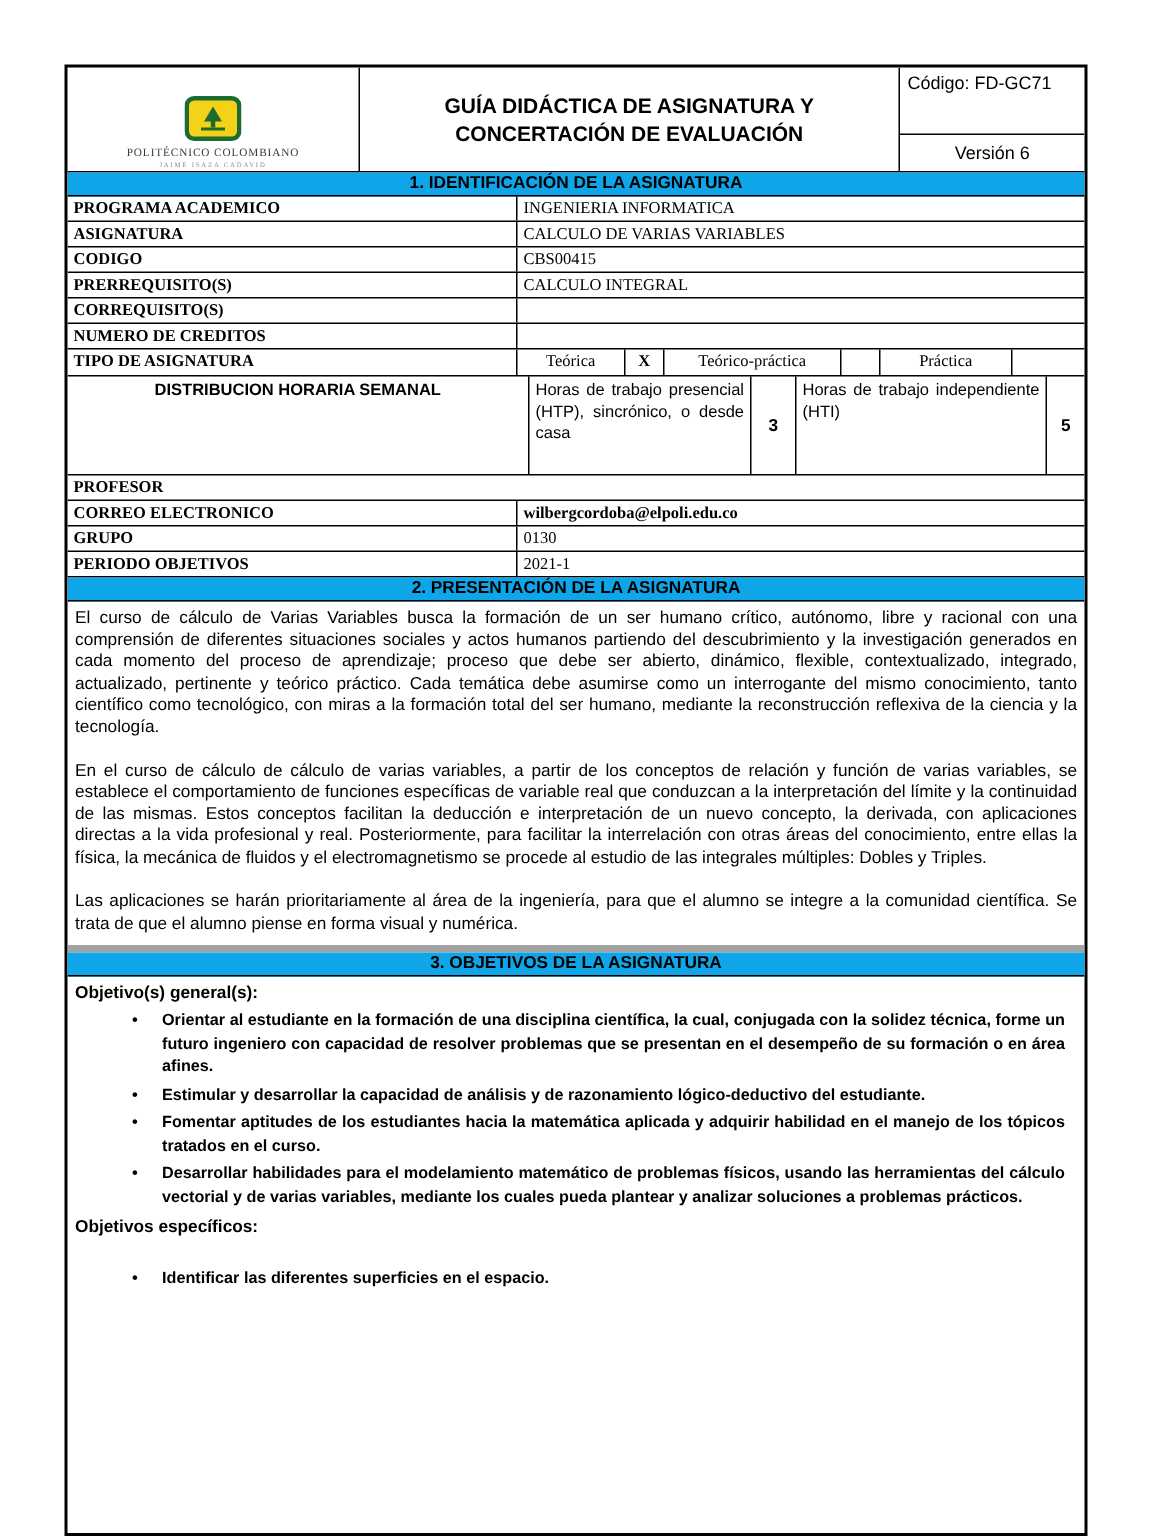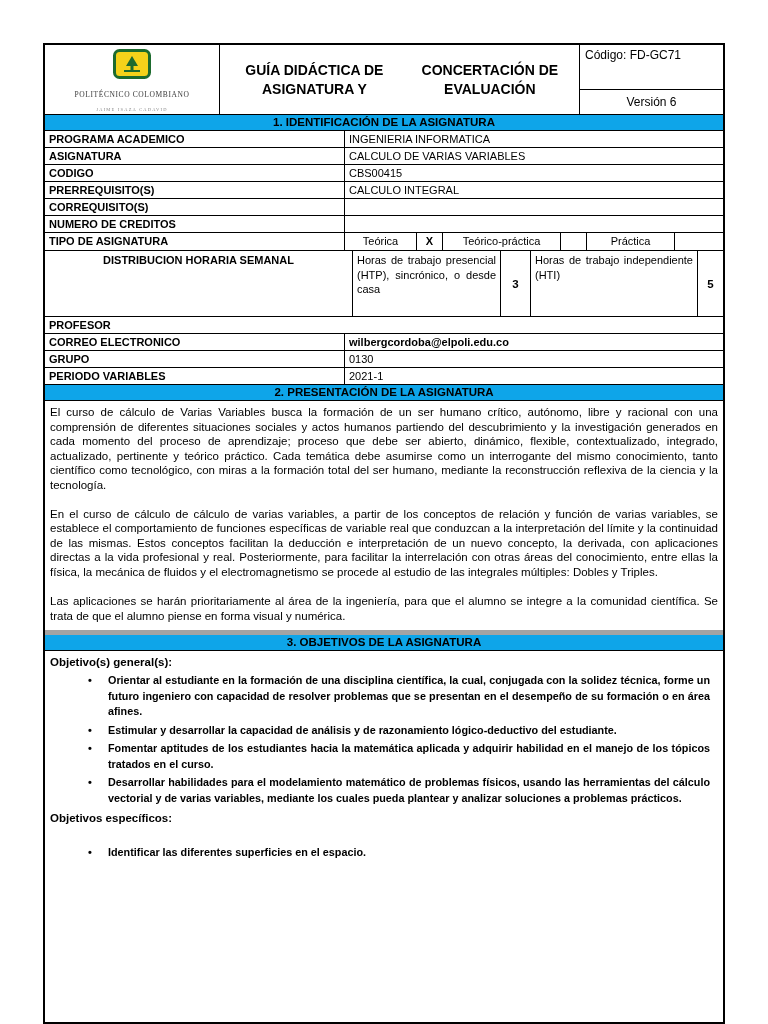--- a/index.html
+++ b/index.html
@@ -20,44 +20,44 @@
     background: #fff;
     overflow: hidden;
   }
   .tr { display: flex; border-bottom: 1px solid #000; flex: 0 0 auto; }
   .td { border-right: 1px solid #000; padding: 1px 4px; overflow: hidden; }
   .td:last-child { border-right: none; }
 
   
   .header-row { min-height: 70px; }
   .logo-cell {
-    width: 175px; display: flex; flex-direction: column;
-    align-items: center; justify-content: space-between; padding: 4px 2px 2px 2px;
+    width: 195px; display: flex; flex-direction: column;
+    align-items: center; justify-content: flex-end; padding: 4px 2px 2px 2px;
   }
   .inst-name { font-family: "Liberation Serif", serif; font-size: 7.5px; letter-spacing: 0.6px; color: #3a3a3a; margin-top: 3px; white-space: nowrap; }
   .inst-sub  { font-family: "Liberation Serif", serif; font-size: 4.5px; letter-spacing: 1.2px; color: #8a8a8a; margin-top: 1px; white-space: nowrap; }
   .title-cell {
-    width: 360px; display: flex; flex-direction: row;
+    width: 360px; display: flex; flex-direction: column;
     align-items: center; justify-content: center;
     font-weight: bold; font-size: 14px; line-height: 1.35; text-align: center;
   }
   .code-cell { flex: 1; display: flex; flex-direction: column; padding: 0; border-right: none; }
   .code-top { flex: 0 0 45px; border-bottom: 1px solid #000; padding: 3px 5px; font-size: 12px; }
   .code-bottom { flex: 1; display: flex; align-items: center; justify-content: center; font-size: 12px; }
 
   
   .section-bar {
     border-bottom: 1px solid #000;
     background: #0ea5e9;
     text-align: center; font-weight: bold; font-size: 11.5px;
     padding: 1px 0; min-height: 16px; flex: 0 0 auto;
   }
 
   
-  .simple { min-height: 16px; }
+  .simple { min-height: 16px; font-family: Liberation Serif, serif; }
   .label { width: 300px; font-weight: bold; font-size: 11px; line-height: 14px; }
   .value { flex: 1; font-size: 11px; line-height: 14px; }
   .value.bold { font-weight: bold; }
 
   .tipo-opt  { font-size: 11px; line-height: 15px; text-align: center; }
   .tipo-mark { font-size: 11px; line-height: 15px; text-align: center; font-weight: bold; }
   .w-teorica { width: 72px; } .w-mark1 { width: 26px; }
   .w-tp { width: 118px; } .w-mark2 { width: 26px; }
   .w-practica { width: 88px; } .w-mark3 { flex: 1; }
 
@@ -161,21 +161,21 @@
   </div>
   <div class="tr simple">
     <div class="td label">CORREO ELECTRONICO</div>
     <div class="td value bold">wilbergcordoba@elpoli.edu.co</div>
   </div>
   <div class="tr simple">
     <div class="td label">GRUPO</div>
     <div class="td value">0130</div>
   </div>
   <div class="tr simple">
-    <div class="td label">PERIODO VARIABLES</div>
+    <div class="td label">PERIODO OBJETIVOS</div>
     <div class="td value">2021-1</div>
   </div>
 
   <div class="section-bar">2.  PRESENTACIÓN DE LA ASIGNATURA</div>
   <div class="present-cell">
     <p>El curso de cálculo de Varias Variables busca la formación de un ser humano crítico, autónomo, libre y racional con una comprensión de diferentes situaciones sociales y actos humanos partiendo del descubrimiento y la investigación generados en cada momento del proceso de aprendizaje; proceso que debe ser abierto, dinámico, flexible, contextualizado, integrado, actualizado, pertinente y teórico práctico. Cada temática debe asumirse como un interrogante del mismo conocimiento, tanto científico como tecnológico, con miras a la formación total del ser humano, mediante la reconstrucción reflexiva de la ciencia y la tecnología.</p>
     <p>En el curso de cálculo de cálculo de varias variables, a partir de los conceptos de relación y función de varias variables, se establece el comportamiento de funciones específicas de variable real que conduzcan a la interpretación del límite y la continuidad de las mismas. Estos conceptos facilitan la deducción e interpretación de un nuevo concepto, la derivada, con aplicaciones directas a la vida profesional y real. Posteriormente, para facilitar la interrelación con otras áreas del conocimiento, entre ellas la física, la mecánica de fluidos y el electromagnetismo se procede al estudio de las integrales múltiples: Dobles y Triples.</p>
     <p>Las aplicaciones se harán prioritariamente al área de la ingeniería, para que el alumno se integre a la comunidad científica. Se trata de que el alumno piense en forma visual y numérica.</p>
   </div>
 

